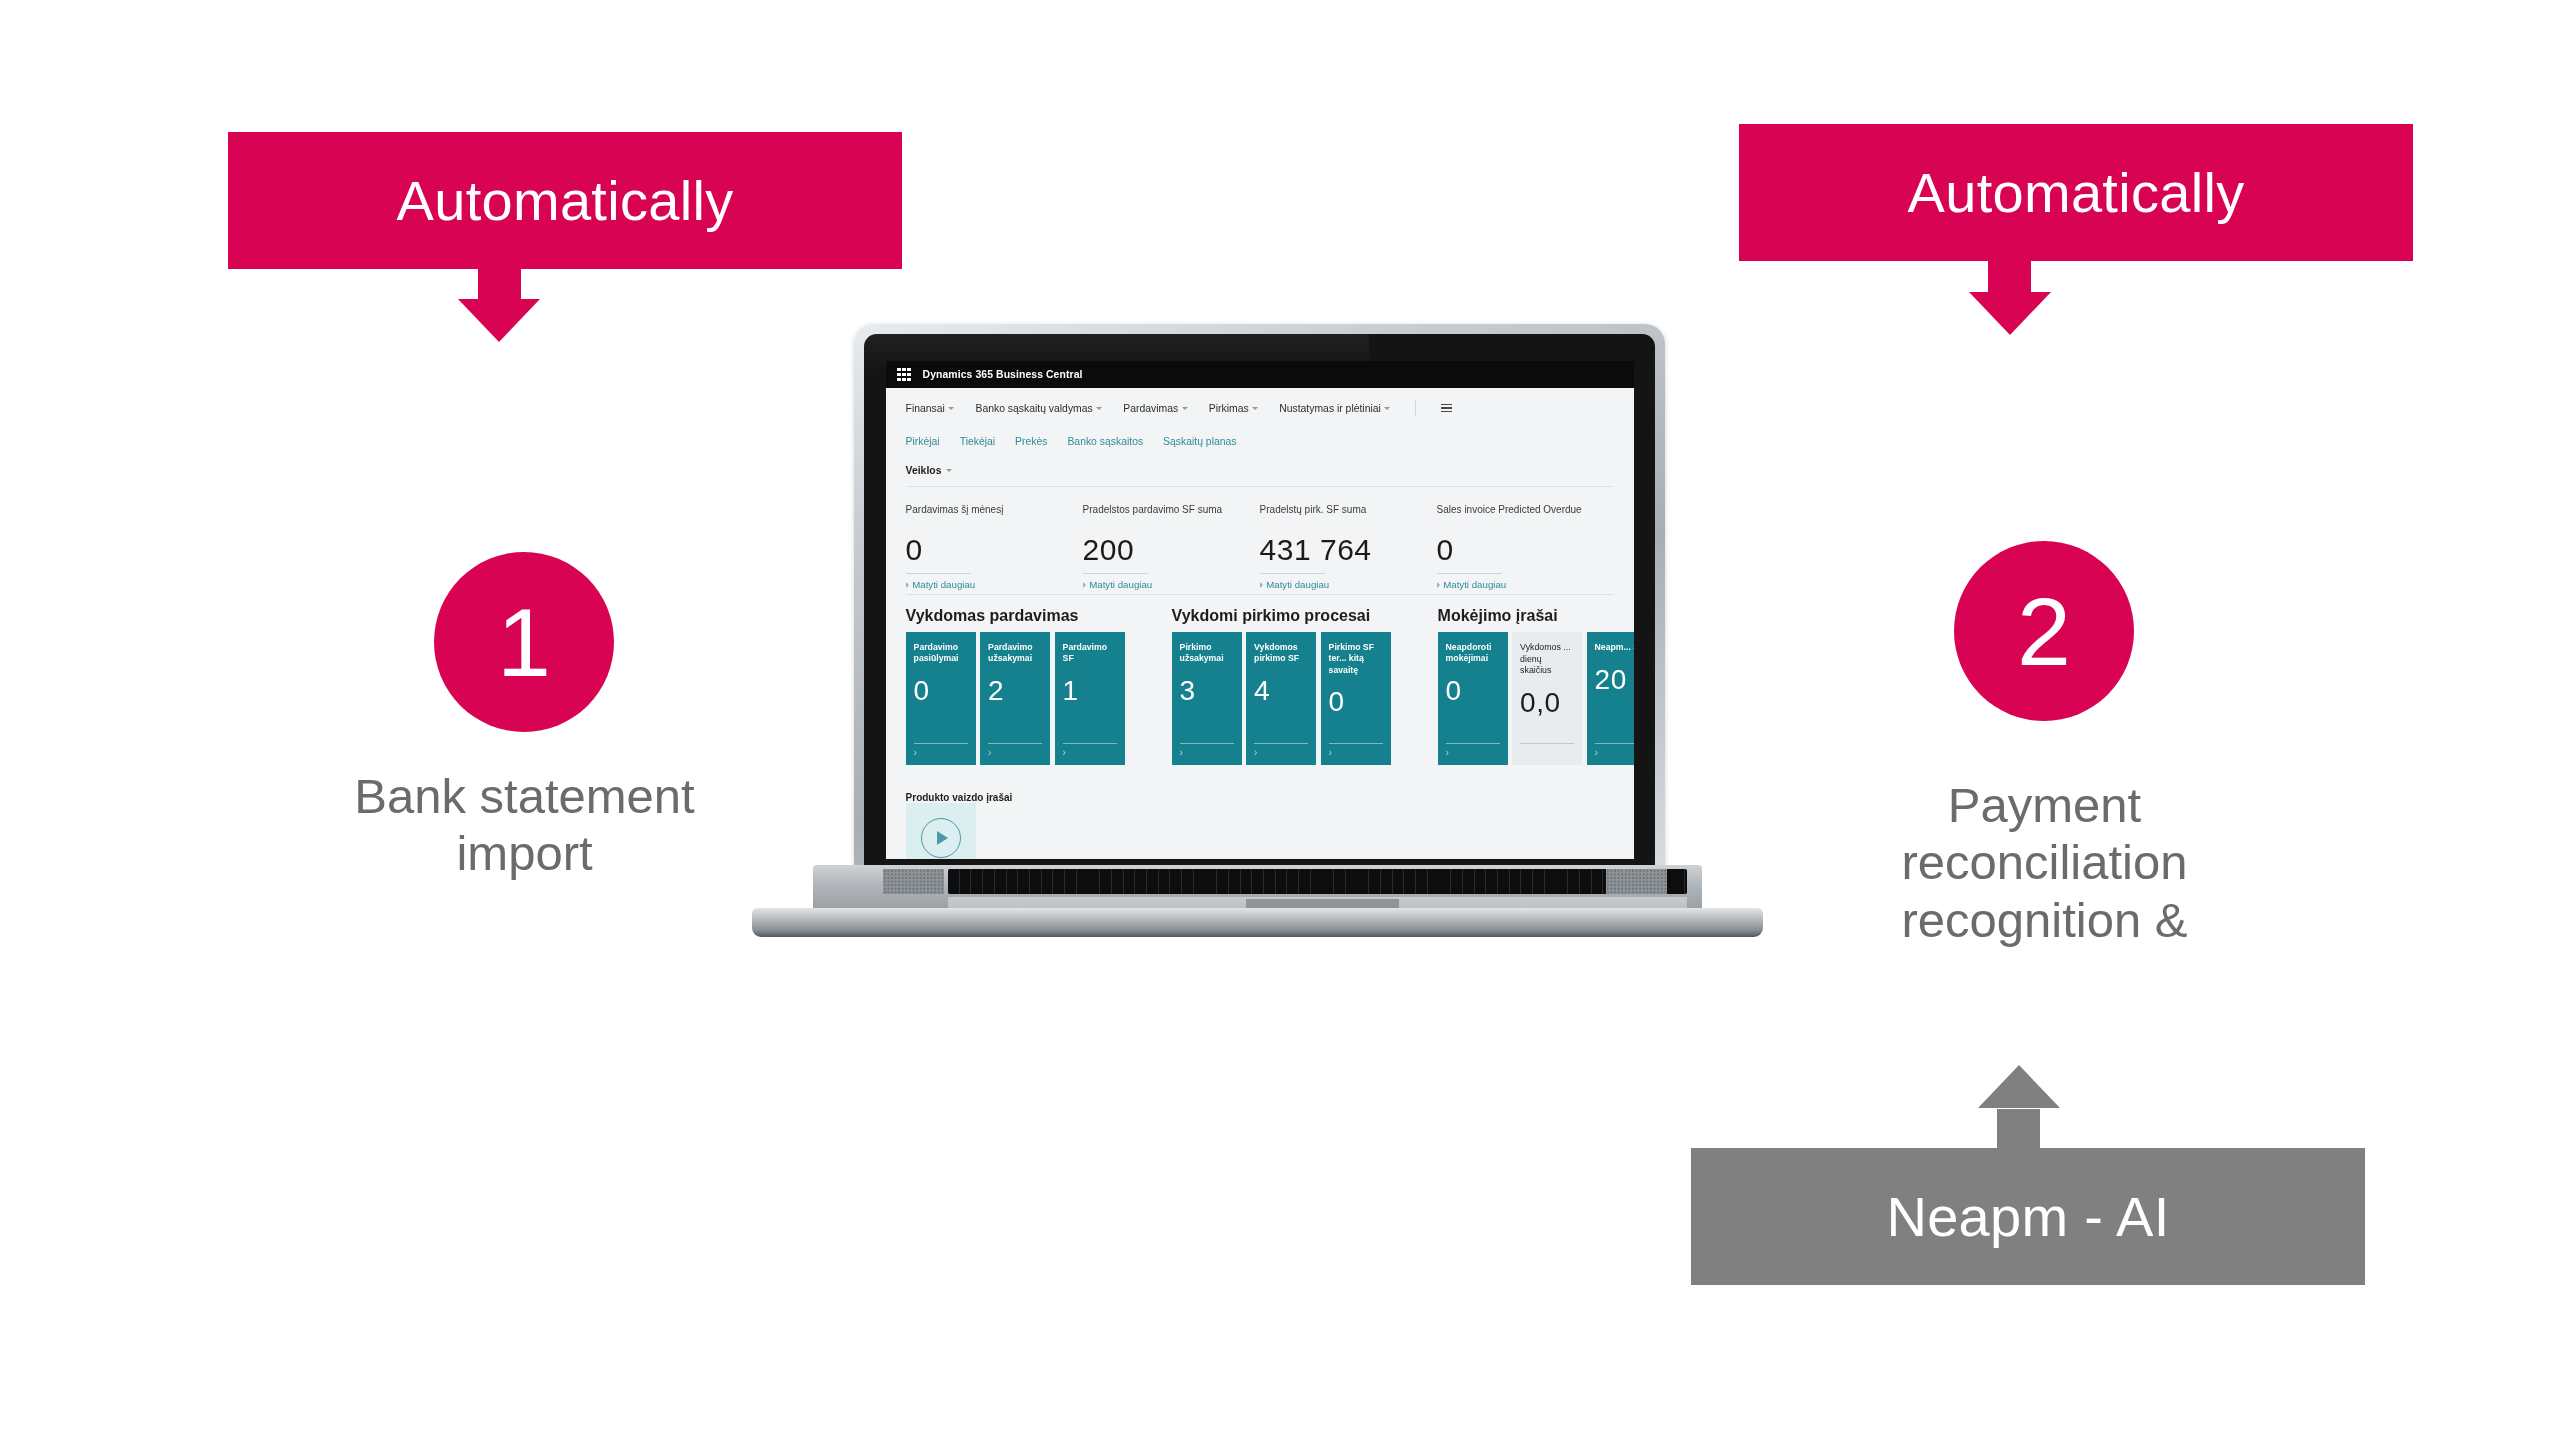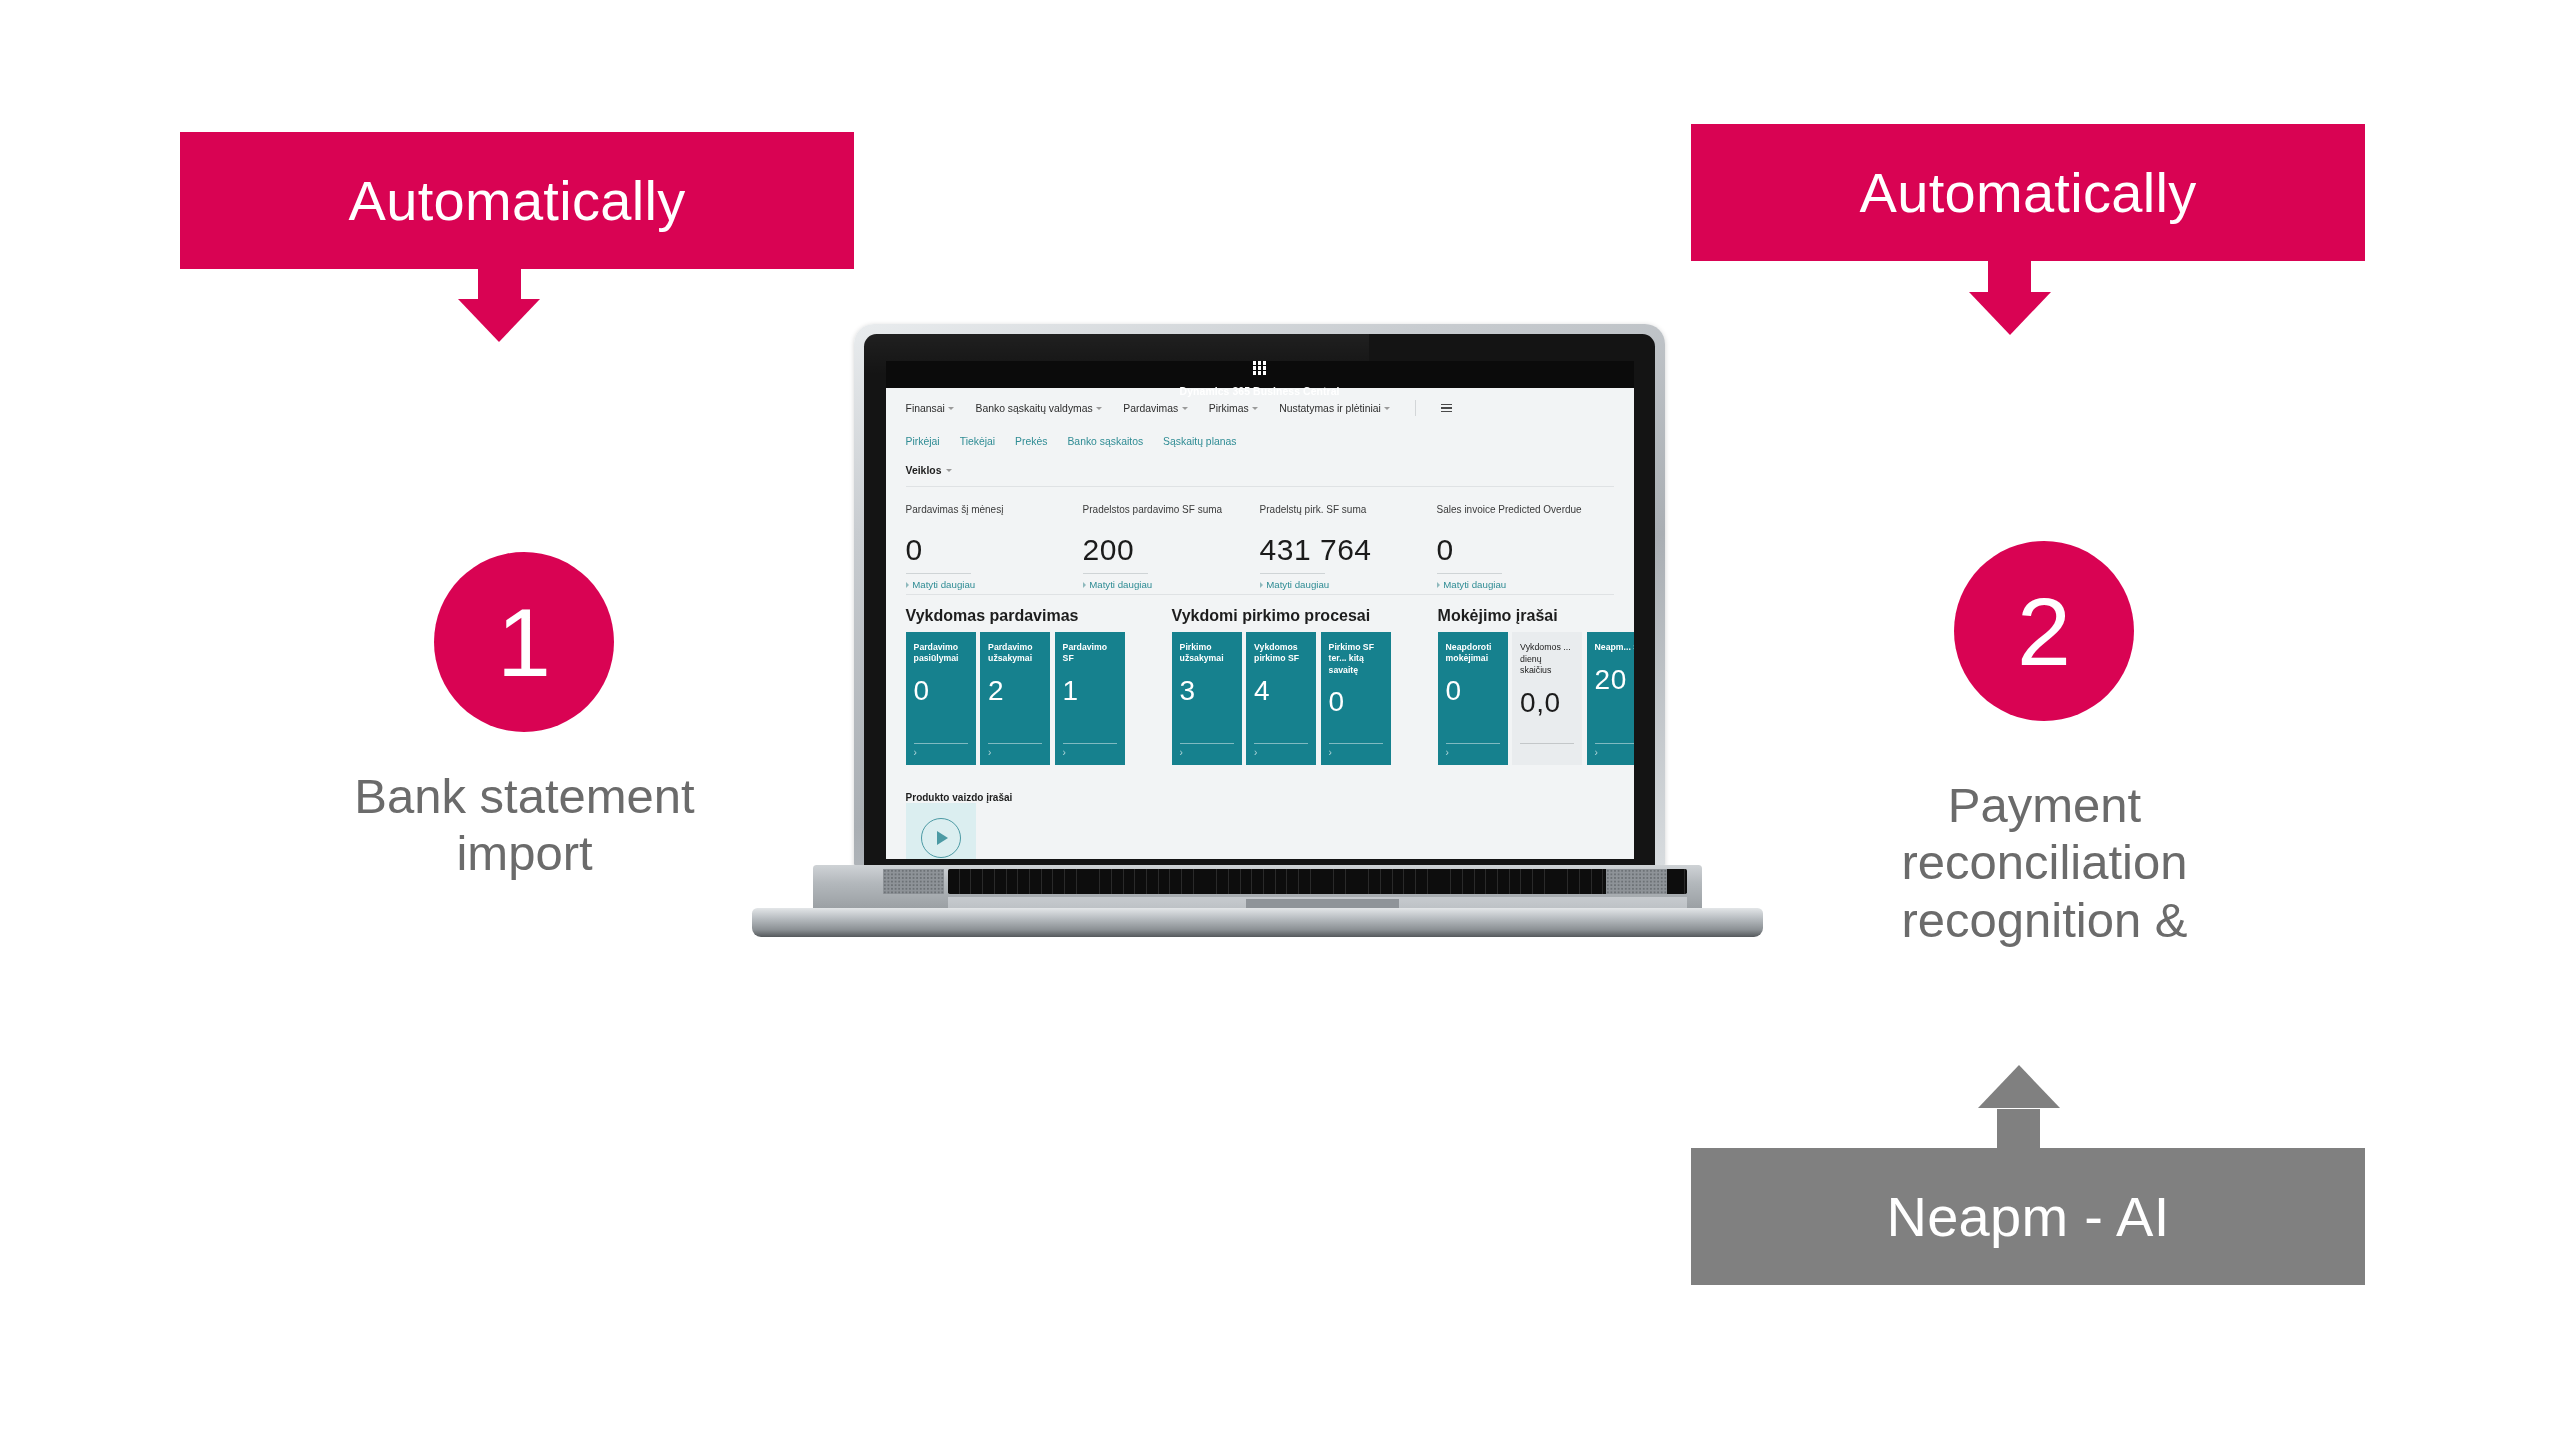--- a/index.html
+++ b/index.html
@@ -13,21 +13,21 @@
 
   
   .banner {
     position: absolute;
     display: flex; align-items: center; justify-content: center;
     color: #ffffff;
     font-weight: 400;
     letter-spacing: 0.3px;
     white-space: nowrap;
   }
-  .banner-pink { background: #D90353; }
+  .banner-pink { background: #D90353; margin-left: 48px; }
   .banner-gray { background: #808080; }
 
   .arrow-down {
     position: absolute;
     width: 0; height: 0;
     border-left: 41px solid transparent;
     border-right: 41px solid transparent;
   }
   .arrow-stem {
     position: absolute;
@@ -118,21 +118,20 @@
   .foot {
     position:absolute; left:0; top:43px; width: 1011px; height: 29px;
     background: linear-gradient(180deg,#e3e6e8 0%,#b9bec2 35%,#8b9094 75%,#55595c 100%);
     border-radius: 5.4px 5.4px 9px 9px;
   }
 
   
   .appbar {
     height: 27px; background: #0b0b0b; display:flex; align-items:center; gap:11.7px;
     padding: 0 11.7px;
-    flex-direction: column;
   }
   .waffle { display:grid; grid-template-columns: repeat(3,3.6px); grid-template-rows: repeat(3,3.6px); gap:1.4px; }
   .waffle i { display:block; width:3.6px; height:3.6px; background:#fff; }
   .appbar-title { color:#fff; font-size: 10.4px; font-weight:700; letter-spacing:0.1px; }
 
   .app-body { background:#f2f4f5; padding: 0 20px; }
 
   .navrow { display:flex; align-items:center; gap:21px; height: 40px; color:#2d2d2d; font-size:10.4px; }
   .navitem { display:flex; align-items:center; gap:3.6px; white-space:nowrap; }
   .chev { display:inline-block; width:0;height:0;border-left:3.1px solid transparent;border-right:3.1px solid transparent;border-top:3.4px solid #9a9a9a; }

